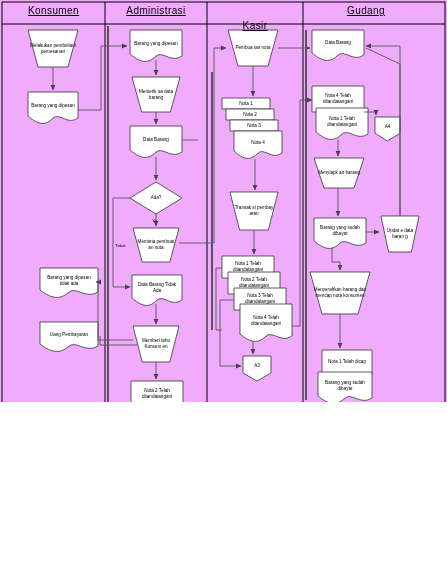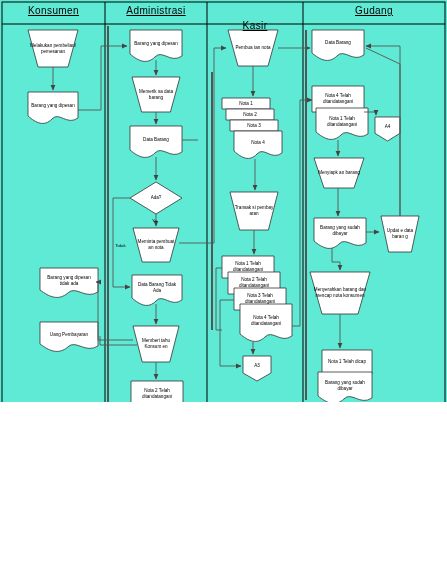--- a/index.html
+++ b/index.html
@@ -1,17 +1,17 @@
 <!DOCTYPE html>
 <html><head>
 <meta charset="utf-8">
 <style>
   html,body{margin:0;padding:0;background:#ffffff;}
   body{font-family:"Liberation Sans",sans-serif;}
-  #stage{position:relative;width:447px;height:402px;background:#5eead4;overflow:hidden;}
+  #stage{position:relative;width:447px;height:402px;background:#f0abfc;overflow:hidden;}
   #svgroot{position:absolute;left:0;top:0;width:447px;height:566px;}
   .lane-title{
     position:absolute;text-align:center;font-size:10px;color:#000;
     text-decoration:underline;letter-spacing:.4px;white-space:nowrap;
   }
   .node-label{
     position:absolute;display:flex;align-items:center;justify-content:center;
     text-align:center;font-size:4.6px;line-height:1.28;color:#000;
     pointer-events:none;white-space:normal;word-break:break-word;
   }
@@ -116,21 +116,21 @@
         <path d="M212,72 L212,330" fill="none" stroke="#555555" stroke-width="2"></path>
         <path d="M306,30 L306,400" fill="none" stroke="#555555" stroke-width="2"></path>
         <path d="M108,26 L108,560" fill="none" stroke="#555555" stroke-width="2"></path>
       </g>
   </svg>
 
   <div id="title-layer">
       <div class="lane-title" style="left: 2px; top: 5px; width: 103px;">Konsumen</div>
       <div class="lane-title" style="left: 105px; top: 5px; width: 102px; text-align: center;">Administrasi</div>
       <div class="lane-title" style="left: 207px; top: 20px; width: 96px;">Kasir</div>
-      <div class="lane-title" style="left: 303px; top: 5px; width: 142px;">Gudang</div>
+      <div class="lane-title" style="left: 295px; top: 5px; width: 142px;">Gudang</div>
     </div>
   <div id="label-layer">
       <div class="node-label" style="left: 30px; top: 33px; width: 46px; height: 31px;">
         <span>Melakukan pembelian/ pemesanan</span>
       </div>
       <div class="node-label" style="left: 30px; top: 93px; width: 46px; height: 25px;">
         <span>Barang yang dipesan</span>
       </div>
       <div class="node-label" style="left: 42px; top: 269px; width: 54px; height: 23px;">
         <span>Barang yang dipesan tidak ada</span>

